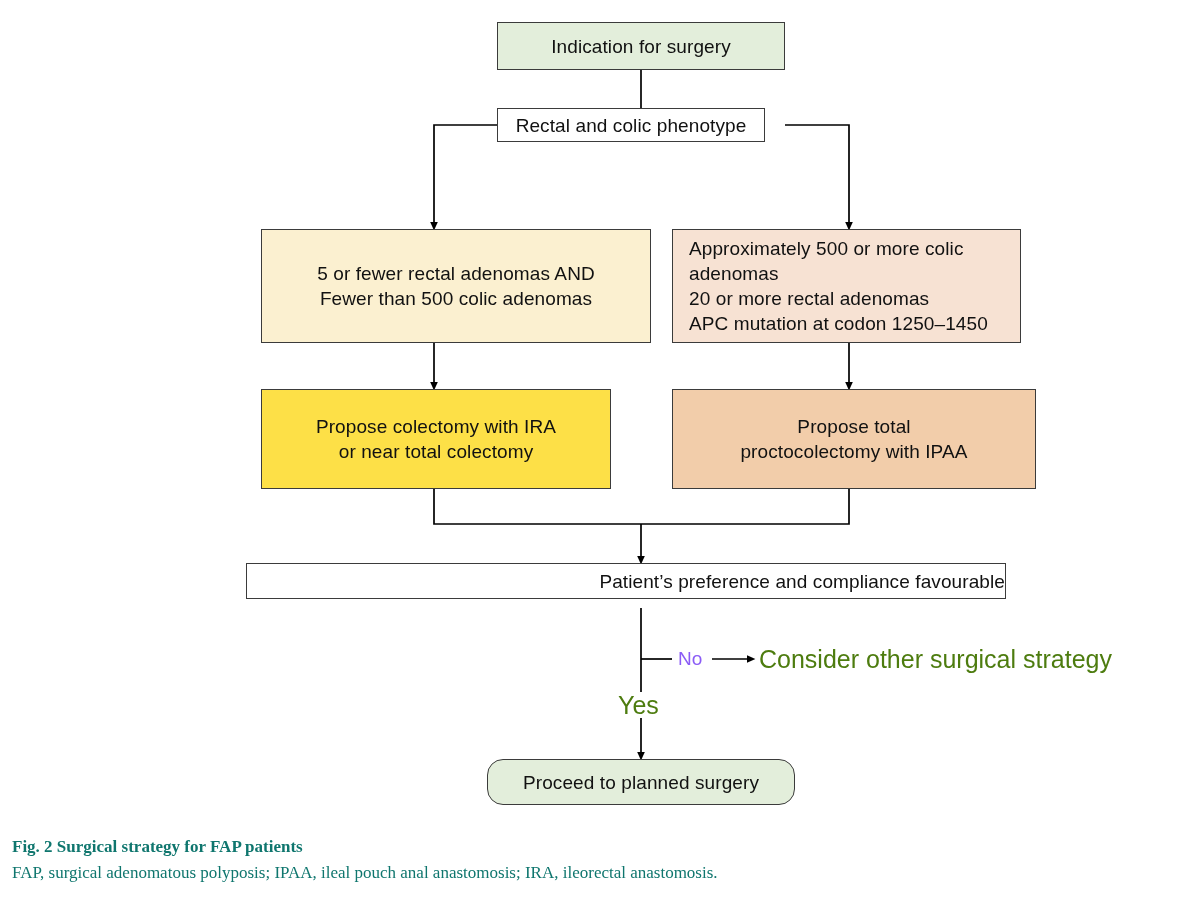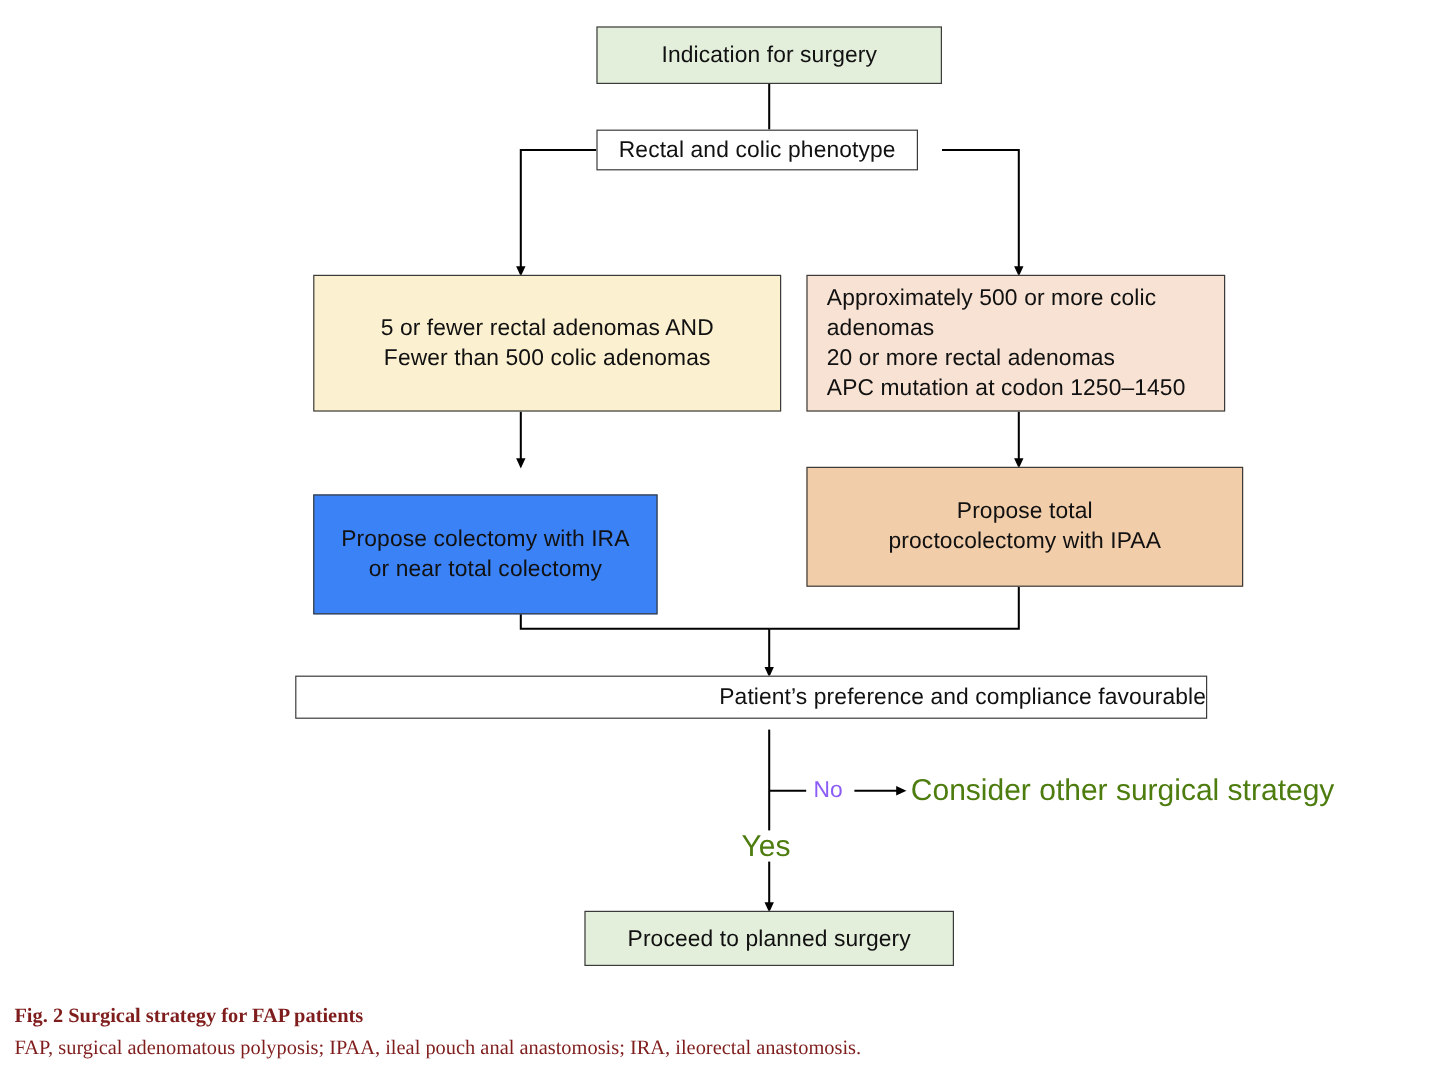--- a/index.html
+++ b/index.html
@@ -56,21 +56,21 @@
     line-height: 22px;
     color: #4d7c0f;
     white-space: nowrap;
   }
 
   .caption {
     position: absolute;
     left: 12px;
     width: 1176px;
     font-family: "Liberation Serif", serif;
-    color: #7f1d1d;
+    color: #0f766e;
   }
   .caption-title {
     top: 836px;
     font-size: 17px;
     font-weight: bold;
     line-height: 22px;
   }
   .caption-sub {
     top: 862px;
     font-size: 17px;
@@ -121,33 +121,33 @@
 </div>
 
 <div class="node center" id="n-left-criteria" style="left: 261px; top: 229px; width: 390px; height: 114px; background: rgb(251, 240, 208); border-color: rgb(59, 59, 59);">
   <span class="txt">5 or fewer rectal adenomas AND<br>Fewer than 500 colic adenomas</span>
 </div>
 
 <div class="node left" id="n-right-criteria" style="left: 672px; top: 229px; width: 349px; height: 114px; background: rgb(247, 226, 211); border-color: rgb(59, 59, 59);">
   <span class="txt">Approximately 500 or more colic<br>adenomas<br>20 or more rectal adenomas<br>APC mutation at codon 1250–1450</span>
 </div>
 
-<div class="node center" id="n-left-proposal" style="left: 261px; top: 389px; width: 287px; height: 100px; background: #3b82f6; border-color: rgb(59, 59, 59); margin-top: 23px;">
+<div class="node center" id="n-left-proposal" style="left: 261px; top: 389px; width: 350px; height: 100px; background: #fde047; border-color: rgb(59, 59, 59);">
   <span class="txt">Propose colectomy with IRA<br>or near total colectomy</span>
 </div>
 
 <div class="node center" id="n-right-proposal" style="left: 672px; top: 389px; width: 364px; height: 100px; background: rgb(242, 205, 170); border-color: rgb(59, 59, 59);">
   <span class="txt">Propose total<br>proctocolectomy with IPAA</span>
 </div>
 
 <div class="node center" id="n-preference" style="left: 246px; top: 563px; width: 760px; height: 36px; background: rgb(255, 255, 255); border-color: rgb(59, 59, 59); justify-content: flex-end;">
   <span class="txt">Patient’s preference and compliance favourable</span>
 </div>
 
-<div class="node center" id="n-proceed" style="left: 487px; top: 759px; width: 308px; height: 46px; background: rgb(227, 238, 219); border-color: rgb(59, 59, 59);">
+<div class="node center" id="n-proceed" style="left: 487px; top: 759px; width: 308px; height: 46px; background: rgb(227, 238, 219); border-color: rgb(59, 59, 59); border-radius: 16px;">
   <span class="txt">Proceed to planned surgery</span>
 </div>
 
 <div class="edge-label" id="lbl-no" style="left:672px; top:648px;">No</div>
 
 <div class="plain-label" id="lbl-yes" style="left:618px; top:694px;">Yes</div>
 
 <div class="plain-label" id="lbl-consider" style="left:759px; top:648px;">Consider other surgical strategy</div>
 
 <div class="caption caption-title">Fig. 2 Surgical strategy for FAP patients</div>

